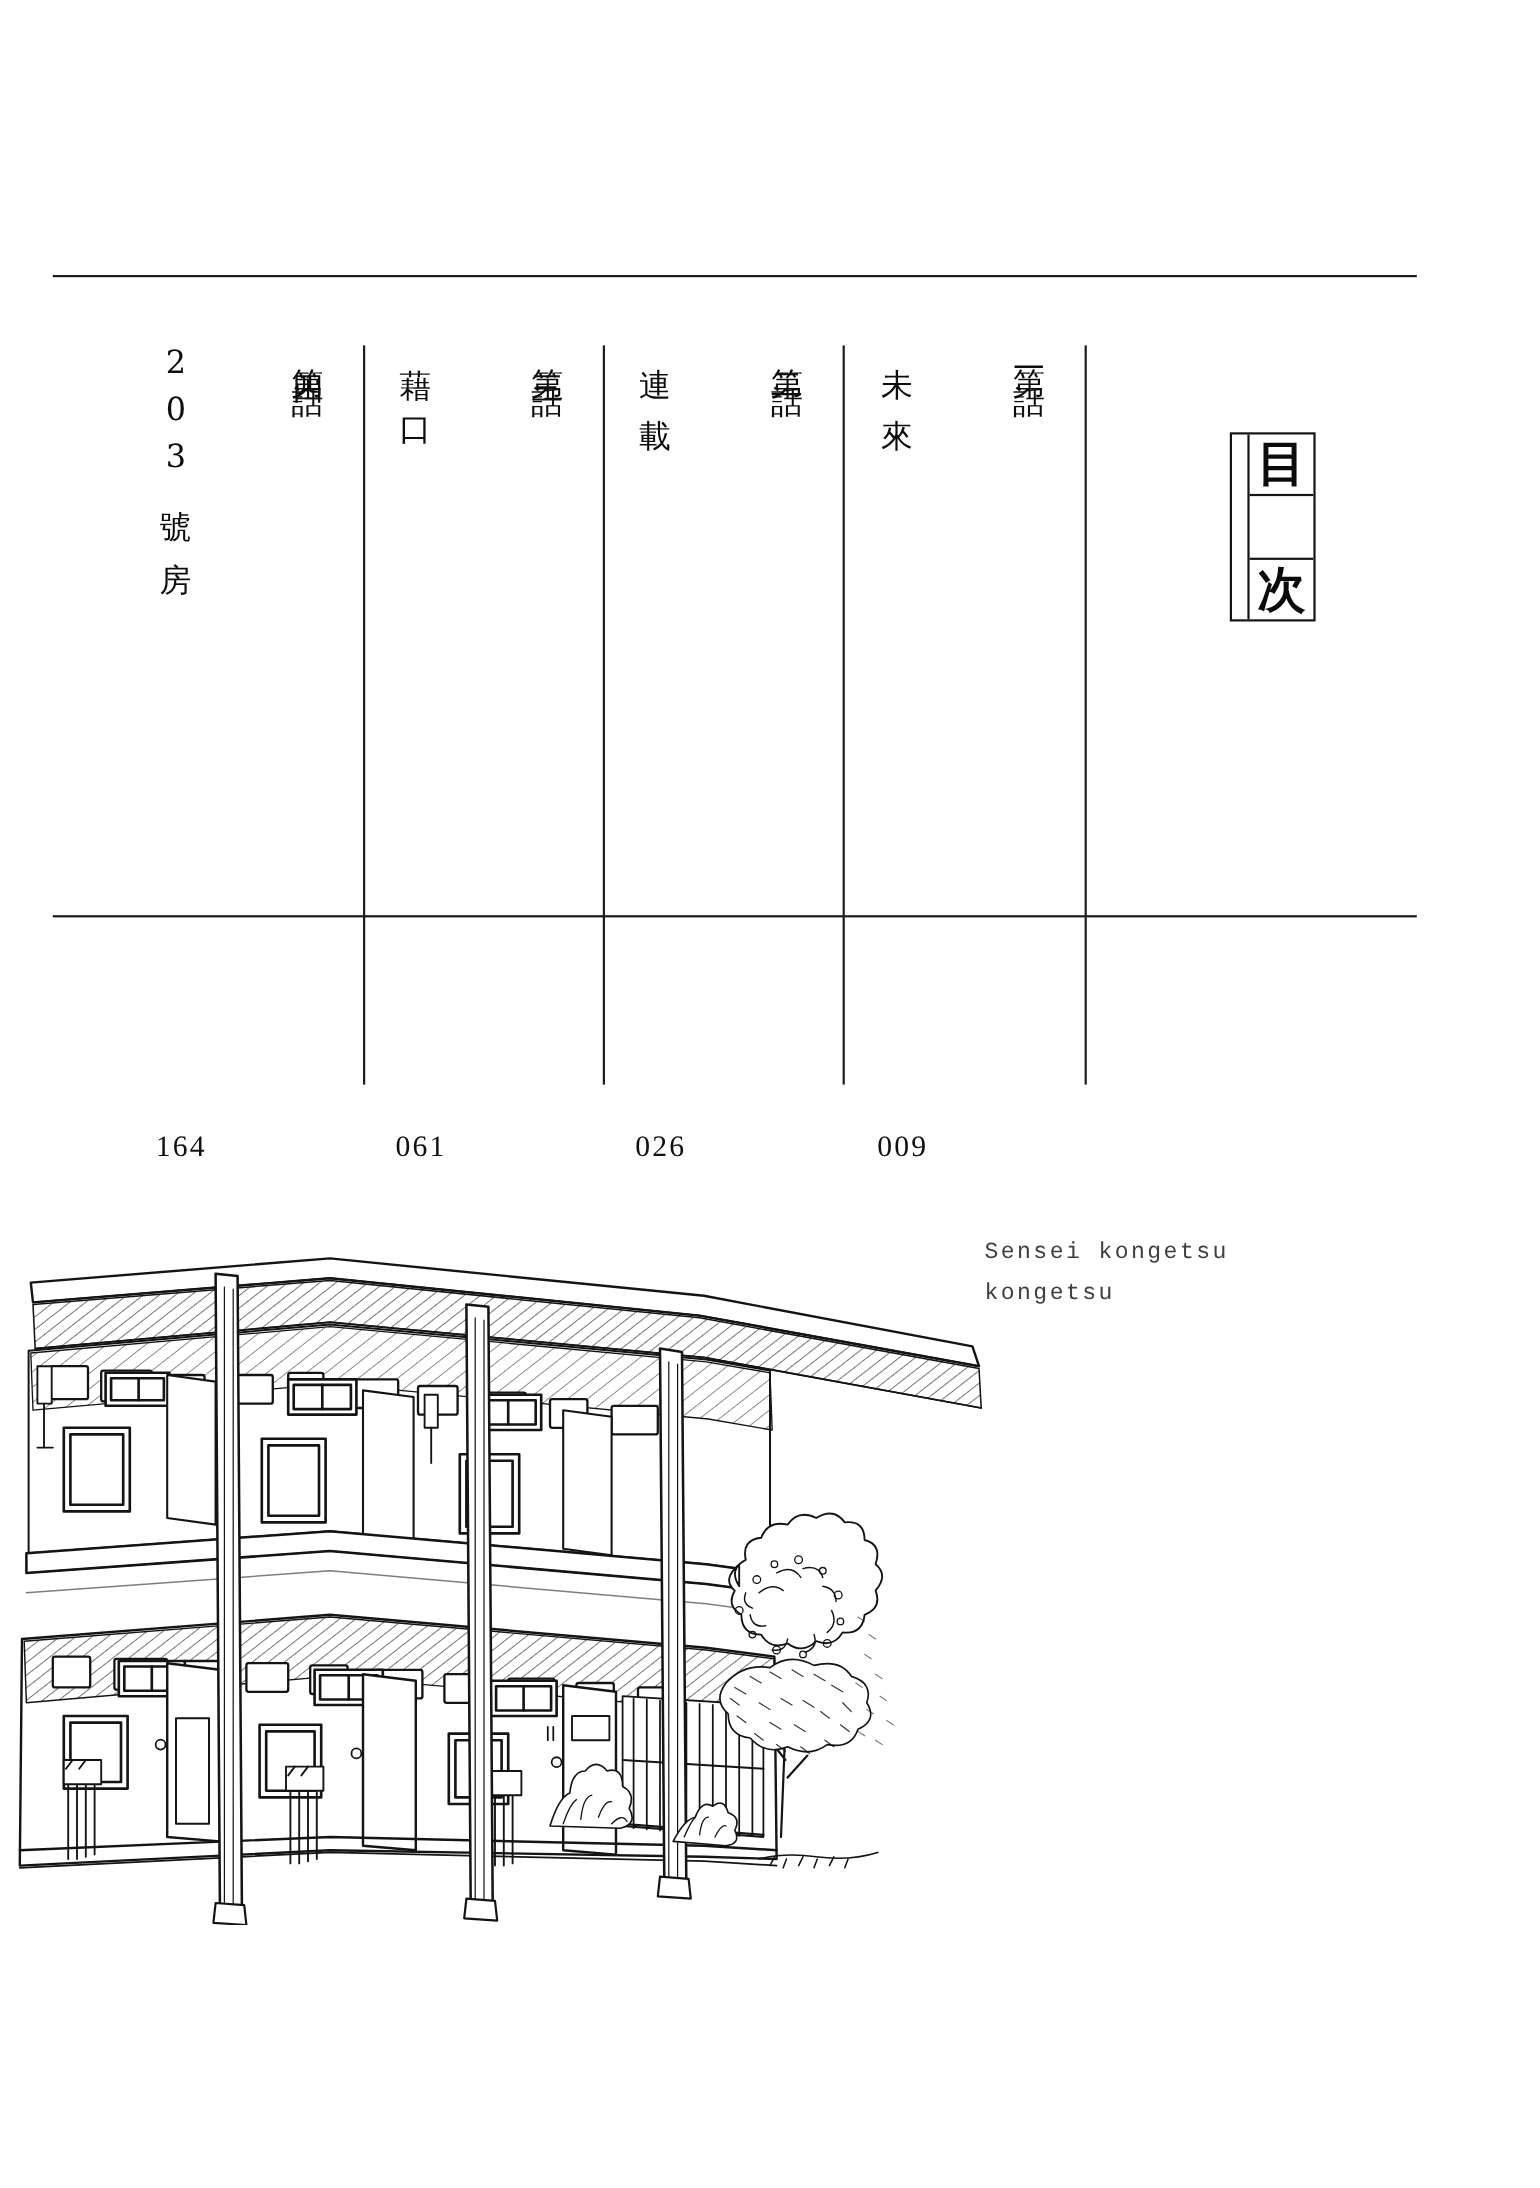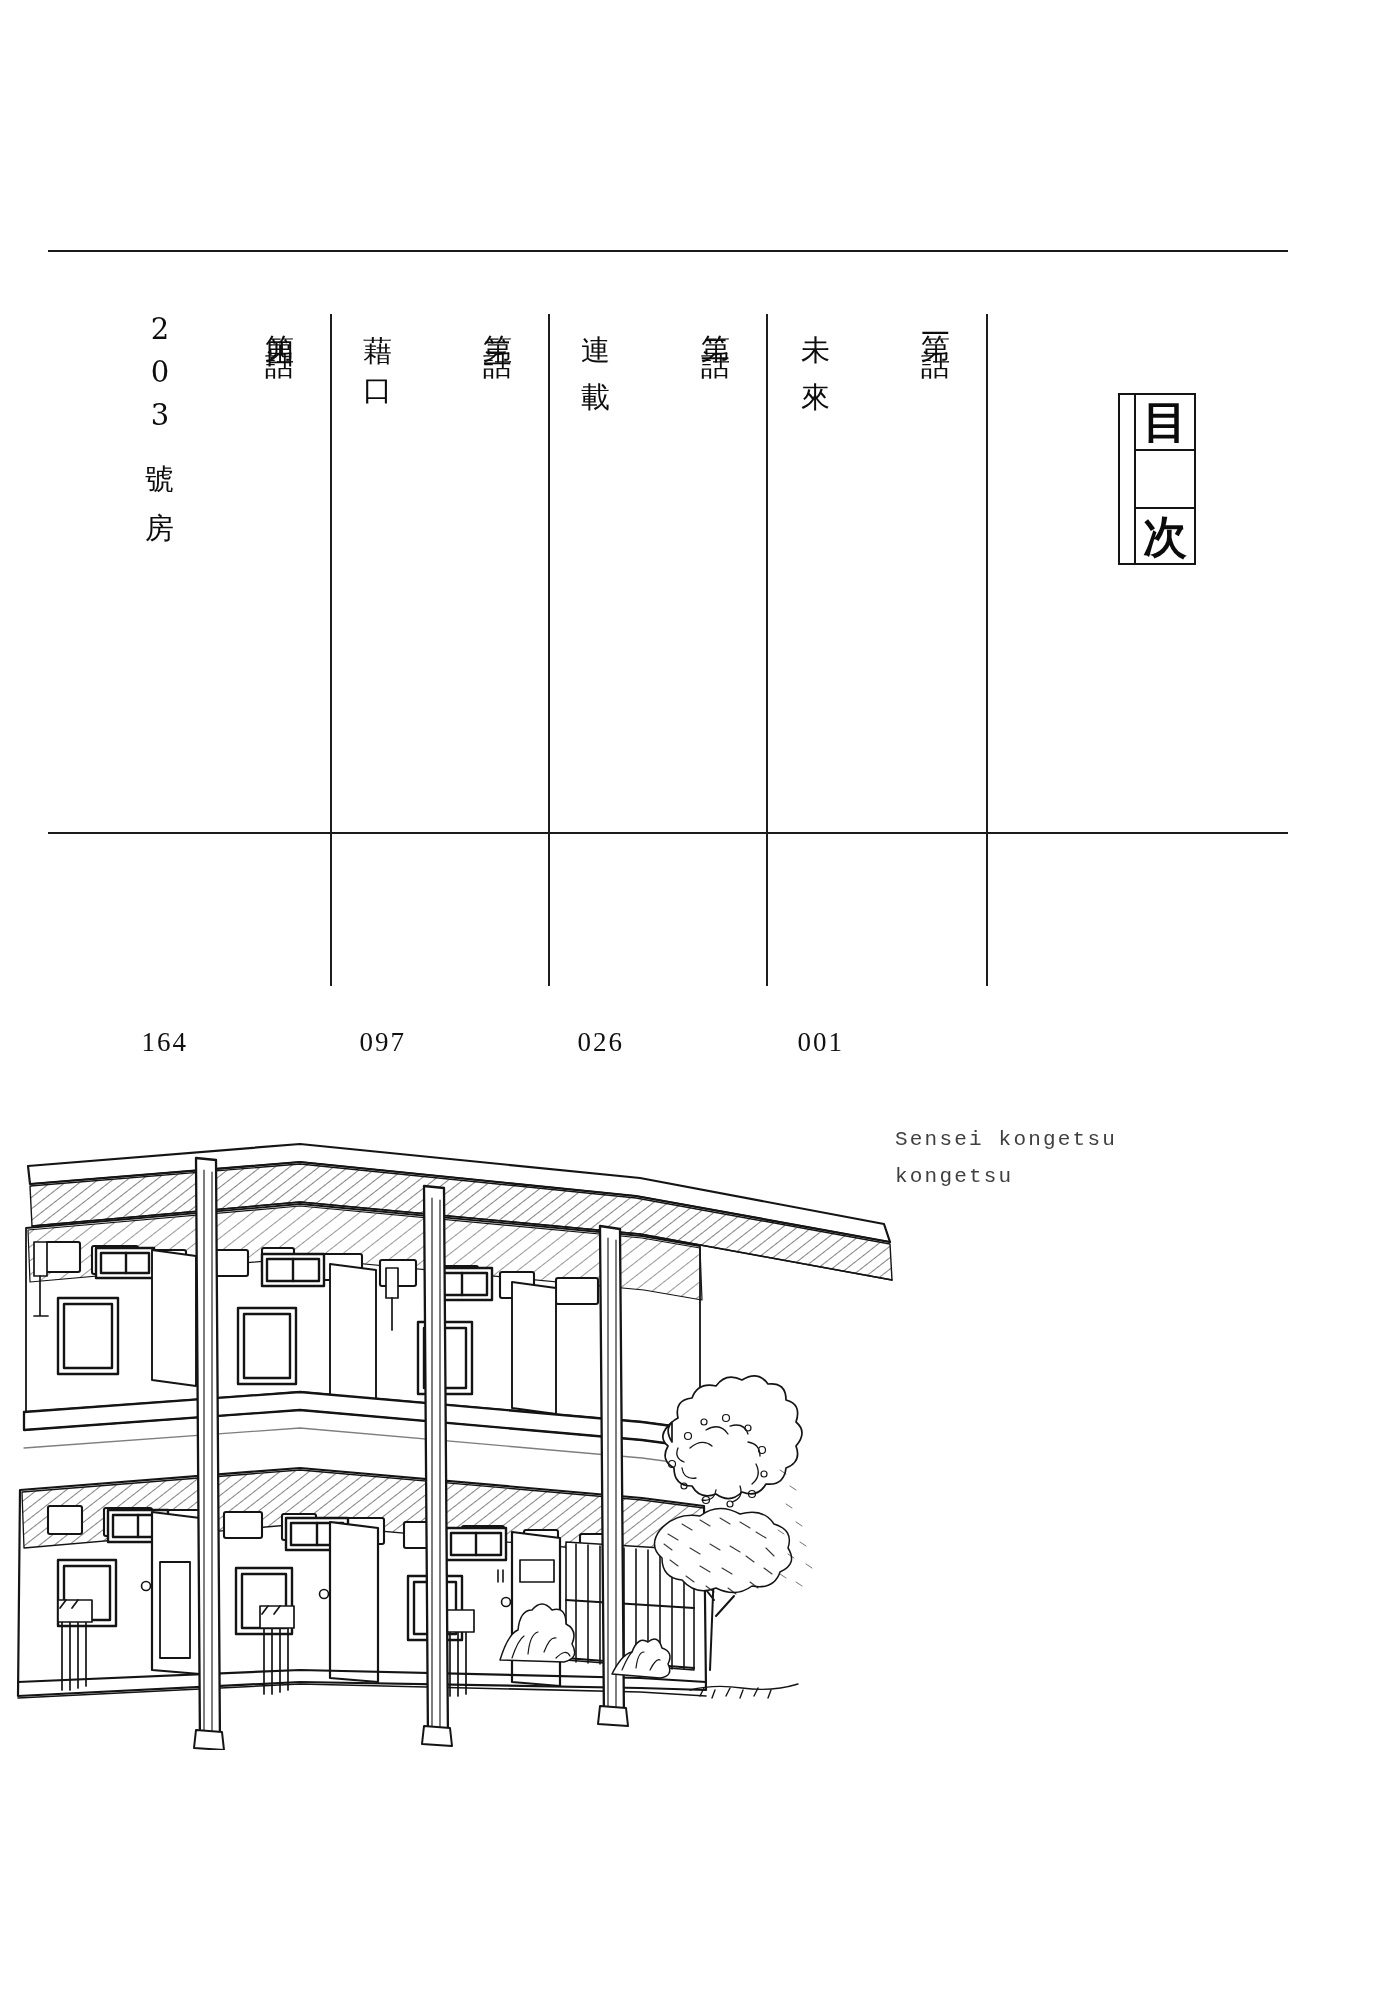--- a/index.html
+++ b/index.html
@@ -148,39 +148,39 @@
 </div>
 
 <div class="toc-columns">
 
   <div class="toc-col" style="left:820px;">
     <div class="divider"></div>
     <div class="vtext">第一話</div>
   </div>
   <div class="toc-col" style="left:700px;">
     <div class="vtext narrow">未　來</div>
-    <div class="pagenum">001</div>
+    <div class="pagenum">009</div>
   </div>
 
   <div class="toc-col" style="left:600px;">
     <div class="divider"></div>
     <div class="vtext">第二話</div>
   </div>
   <div class="toc-col" style="left:480px;">
     <div class="vtext narrow">連　載</div>
     <div class="pagenum">026</div>
   </div>
 
   <div class="toc-col" style="left:382px;">
     <div class="divider"></div>
     <div class="vtext">第三話</div>
   </div>
   <div class="toc-col" style="left:262px;">
     <div class="vtext narrow">藉　口</div>
-    <div class="pagenum">097</div>
+    <div class="pagenum">061</div>
   </div>
 
   <div class="toc-col" style="left:164px;">
     <div class="divider"></div>
     <div class="vtext">第四話</div>
   </div>
   <div class="toc-col" style="left:44px;">
     <div class="vtext narrow">203號　房</div>
     <div class="pagenum">164</div>
   </div>

